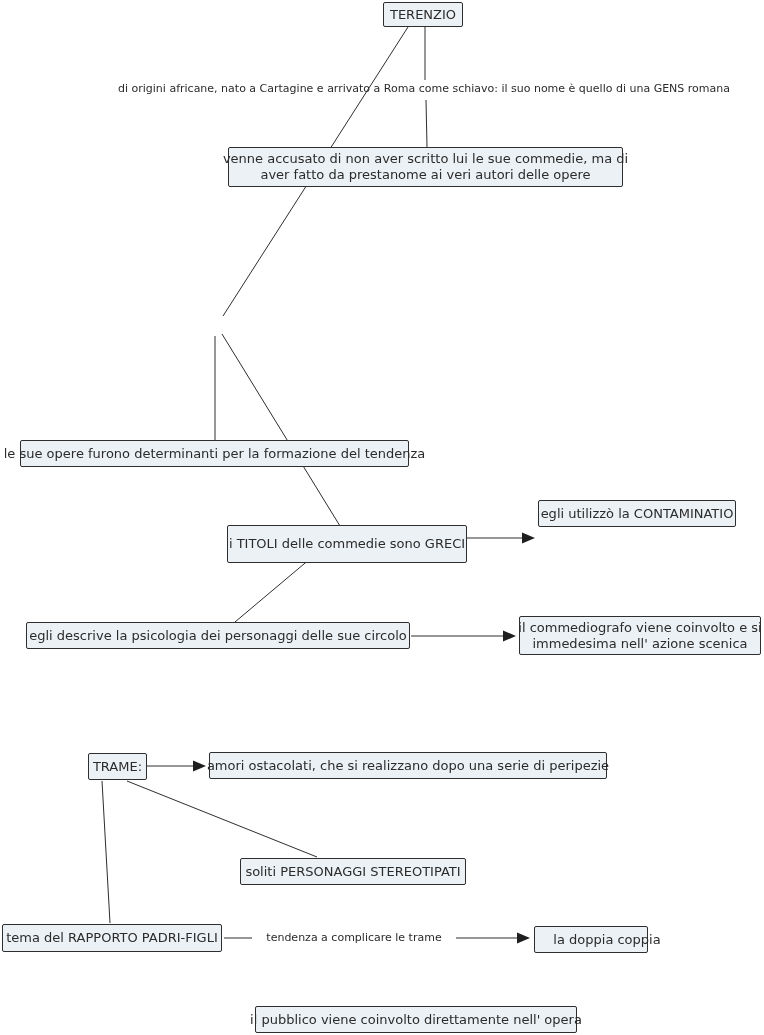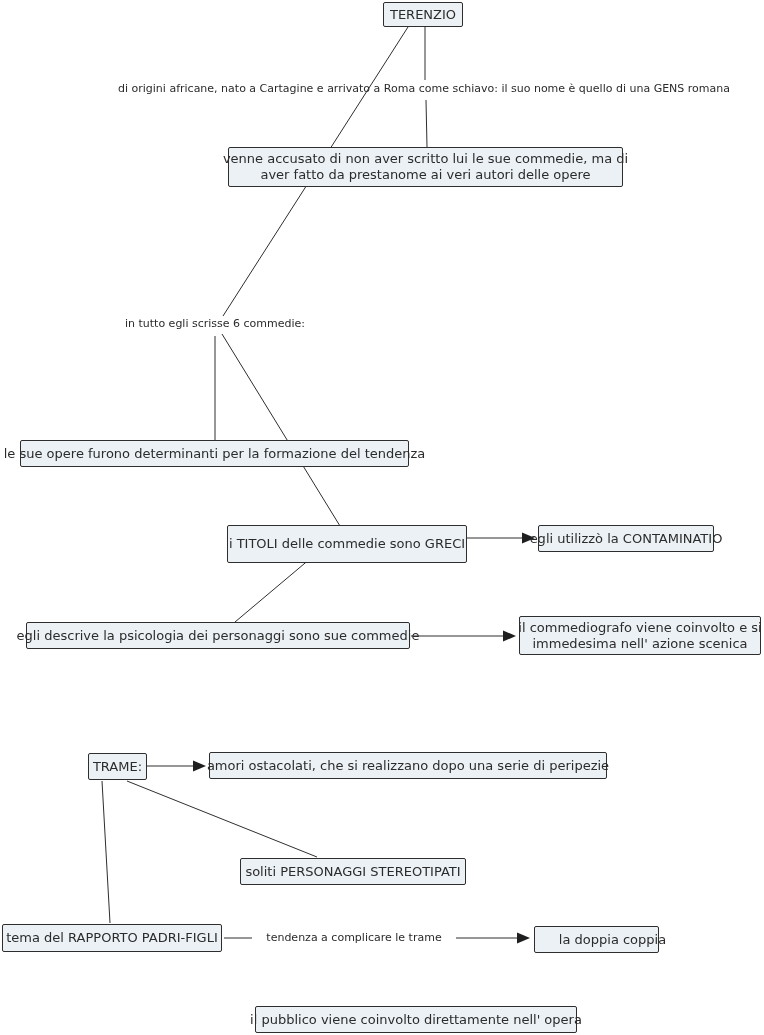--- a/index.html
+++ b/index.html
@@ -94,26 +94,26 @@
   </div>
 
   <div class="node" style="left:20px;top:440px;width:389px;height:27px;">
     <span>le sue opere furono determinanti per la formazione del tendenza</span>
   </div>
 
   <div class="node" style="left:227px;top:525px;width:240px;height:38px;">
     <span>i TITOLI delle commedie sono GRECI</span>
   </div>
 
-  <div class="node" style="left:538px;top:525px;width:176px;height:27px;">
+  <div class="node" style="left:538px;top:500px;width:198px;height:27px;">
     <span>egli utilizzò la CONTAMINATIO</span>
   </div>
 
   <div class="node" style="left:26px;top:622px;width:384px;height:27px;">
-    <span>egli descrive la psicologia dei personaggi sono sue commedie</span>
+    <span>egli descrive la psicologia dei personaggi delle sue circolo</span>
   </div>
 
   <div class="node" style="left:519px;top:616px;width:242px;height:39px;">
     <span>il commediografo viene coinvolto e si</span>
     <span>immedesima nell' azione scenica</span>
   </div>
 
   <div class="node" style="left:72px;top:753px;width:59px;height:27px;margin-left:16px;">
     <span>TRAME:</span>
   </div>
@@ -123,27 +123,26 @@
   </div>
 
   <div class="node" style="left:240px;top:858px;width:226px;height:27px;">
     <span>soliti PERSONAGGI STEREOTIPATI</span>
   </div>
 
   <div class="node" style="left:2px;top:924px;width:220px;height:28px;align-items:center;">
     <span>tema del RAPPORTO PADRI-FIGLI</span>
   </div>
 
-  <div class="node" style="left:534px;top:926px;width:125px;height:27px;padding-left:35px;">
+  <div class="node" style="left:534px;top:926px;width:114px;height:27px;padding-left:35px;">
     <span>la doppia coppia</span>
   </div>
 
   <div class="node" style="left:255px;top:1006px;width:322px;height:27px;">
     <span>il pubblico viene coinvolto direttamente nell' opera</span>
   </div>
 
   <div class="phrase" style="left:44px;top:82px;width:760px;">di origini africane, nato a Cartagine e arrivato a Roma come schiavo: il suo nome è quello di una GENS romana</div>
 
-  <div class="phrase" style="left:65px;top:317px;width:300px;">in tutto egli scrisse 6 commedie:</div>
 
   <div class="phrase" style="left:204px;top:931px;width:300px;">tendenza a complicare le trame</div>
 
 </div>
 
 </body></html>

